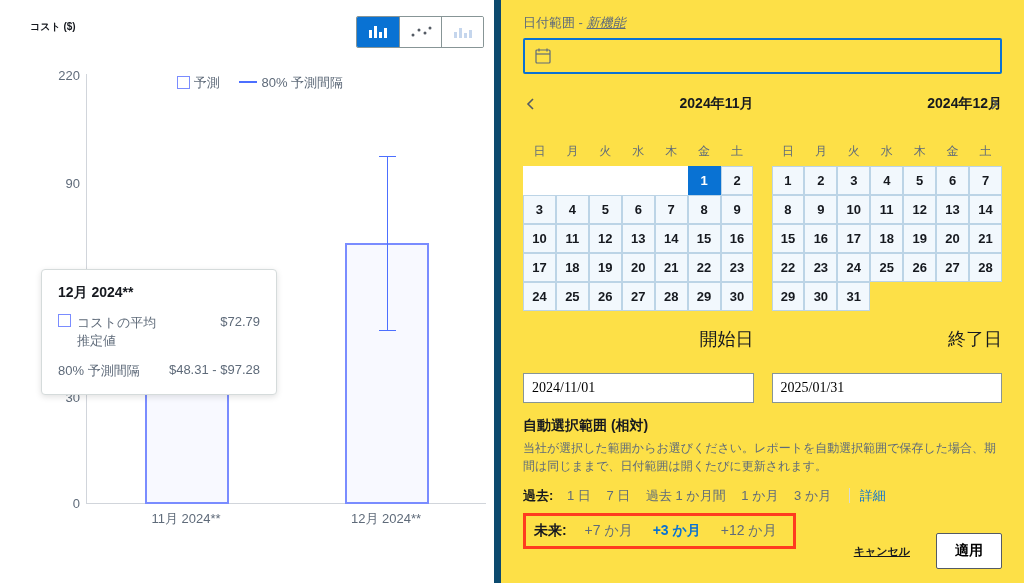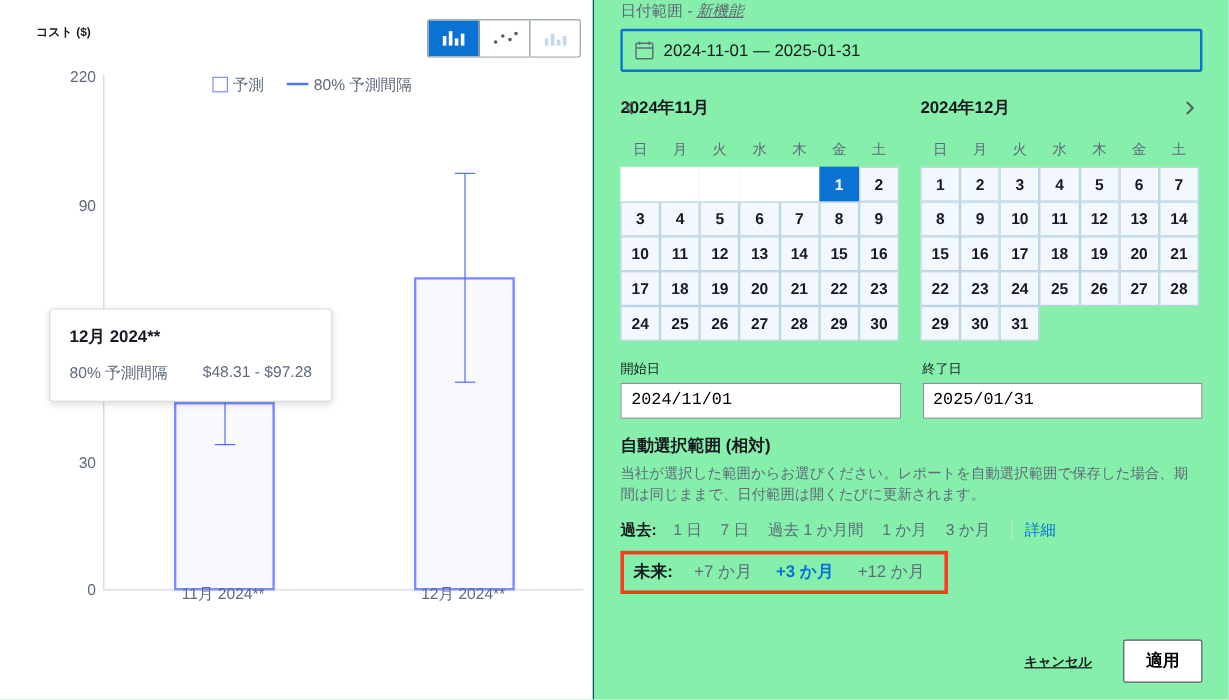--- a/index.html
+++ b/index.html
@@ -11,61 +11,61 @@
 .chart-type-toggle { position: absolute; right: 6px; top: 16px; display: flex; border: 1px solid #879596; border-radius: 2px; overflow: hidden; }
 .chart-type-toggle .seg { width: 42px; height: 30px; background: #fff; display: flex; align-items: center; justify-content: center; border-left: 1px solid #879596; }
 .chart-type-toggle .seg:first-child { border-left: none; }
 .chart-type-toggle .seg.active { background: #0972d3; color: #fff; }
 .seg svg { display: block; }
 
 .chart-box { position: relative; width: 460px; height: 470px; margin-top: 8px; }
 .y-axis { position: absolute; left: 0; top: 0; width: 56px; height: 430px; }
 .y-tick { position: absolute; right: 6px; text-align: right; font-size: 13px; color: #5f6b7a; }
 .plot { position: absolute; left: 56px; top: 0; width: 400px; height: 430px; border-left: 1px solid #d1d5db; border-bottom: 1px solid #d1d5db; }
-.x-axis { position: absolute; left: 56px; top: 418px; width: 400px; display: flex; }
+.x-axis { position: absolute; left: 56px; top: 430px; width: 400px; display: flex; }
 .x-tick { flex:1; text-align:center; font-size:13px; color:#5f6b7a; padding-top:6px; }
 
 .bar { position: absolute; border: 2px solid #7a8cff; background: rgba(122,140,255,0.05); }
 .whisker { position: absolute; width: 1px; background: #4c6fff; }
 .whisker-cap { position: absolute; left: -8px; width: 17px; height: 1px; background: #4c6fff; }
 
 .tooltip { position: absolute; left: 11px; top: 195px; width: 236px; background: #fff; border: 1px solid #d5dbdb; box-shadow: 0 2px 6px rgba(0,0,0,0.12); padding: 14px 16px; border-radius: 4px; }
 .tooltip .tt-title { font-weight: 700; font-size: 14px; margin-bottom: 12px; }
 .tooltip .tt-row { display: flex; justify-content: space-between; align-items: flex-start; font-size: 13px; margin-bottom: 12px; color: #5f6b7a; }
 .tooltip .tt-small-box { width: 13px; height: 13px; border: 1.5px solid #7a8cff; margin-right: 6px; display: inline-block; flex-shrink:0; }
 .tooltip .tt-val { text-align: right; }
 
-.legend { text-align: center; margin-top: 28px; font-size: 13px; color: #5f6b7a; }
+.legend { text-align: center; margin-top: 40px; font-size: 13px; color: #5f6b7a; }
 .legend .lbox { display: inline-block; width: 13px; height: 13px; border: 1.5px solid #7a8cff; vertical-align: -2px; margin-right: 4px; }
 .legend .lline { display: inline-block; width: 18px; height: 2px; background: #4c6fff; vertical-align: 4px; margin: 0 4px 0 16px; }
 
 
-.right-panel { position: absolute; right: 0; top: 0; width: 530px; height: 583px; border-left: 1px solid #0c4a6e; padding: 0 22px 14px 22px; background:#86efac; }
+.right-panel { position: absolute; right: 0; top: 0; width: 530px; height: 583px; border-left: 7px solid #0c4a6e; padding: 14px 22px 14px 22px; background:#fde047; }
 .dr-label { font-size: 13px; color: #5f6b7a; margin-bottom: 6px; }
 .dr-label .new { font-style: italic; text-decoration: underline; }
 .dr-field { border: 2px solid #0972d3; padding: 8px 10px; display: flex; align-items: center; gap: 8px; border-radius: 2px; margin-bottom: 16px; cursor: pointer; }
 .dr-field .cal-icon { width: 16px; height: 16px; color: #5f6b7a; }
 
 .calendars { display: flex; gap: 18px; align-items: flex-start; }
 .cal { width: 232px; }
-.cal-nav { display: flex; align-items: center; justify-content: flex-start; position: relative; height: 28px; margin-bottom: 8px; }
+.cal-nav { display: flex; align-items: center; justify-content: flex-end; position: relative; height: 28px; margin-bottom: 21px; }
 .cal-nav .arrow { position: absolute; width: 24px; height: 24px; display:flex; align-items:center; justify-content:center; cursor:pointer; color:#545b64; }
 .cal-nav .arrow.left { left: -4px; } .cal-nav .arrow.right { right: -4px; }
 .cal-nav .title { font-weight: 700; font-size: 14px; }
 
 .cal-grid { display: grid; grid-template-columns: repeat(7, 1fr); }
 .dow { text-align: center; font-size: 12px; color: #5f6b7a; padding: 4px 0 6px; }
 .day { text-align: center; font-size: 13px; padding: 6px 0; border: 1px solid transparent; background: #fff; }
 .day.in-range { background: #f2f8fd; border: 1px solid #bcd4e6; font-weight: 700; }
 .day.start { background: #0972d3; color: #fff; border: 1px solid #0972d3; font-weight: 700; }
 
 .date-inputs { display: flex; gap: 18px; margin-top: 16px; }
 .di { flex: 1; }
-.di label { display: block; font-size: 11px; color: #16191f; margin-bottom: 4px; }
-.di input { width: 100%; padding: 6px 8px; border: 1px solid #879596; font-size: 14px; font-family: Liberation Mono, monospace; }
+.di label { display: block; font-size: 18px; color: #16191f; margin-bottom: 4px; text-align: right; }
+.di input { width: 100%; padding: 6px 8px; border: 1px solid #879596; font-size: 14px; font-family: Liberation Serif, serif; margin-top: 18px; }
 
 .auto-section { margin-top: 14px; }
 .auto-title { font-weight: 700; font-size: 14px; }
 .auto-desc { font-size: 12px; color: #5f6b7a; margin-top: 4px; line-height: 1.5; }
 .preset-row { margin-top: 12px; font-size: 13px; }
 .preset-row .lab { font-weight: 700; margin-right: 4px; }
 .preset-row .opt { margin: 0 6px; color: #5f6b7a; }
 .preset-row .details { color: #0972d3; margin-left: 8px; padding-left: 10px; border-left: 1px solid #d5dbdb; }
 
 .future-box { border: 3px solid #ff3b1f; padding: 6px 8px; margin-top: 8px; display: inline-block; }
@@ -132,20 +132,27 @@
           <div class="whisker-cap" style="bottom:0"></div>
       </div>
     </div>
     <div class="x-axis">
       <div class="x-tick">11月 2024**</div>
       <div class="x-tick">12月 2024**</div>
     </div>
 
     <div class="tooltip">
       <div class="tt-title">12月 2024**</div>
+      <div class="tt-row">
+        <span style="display:flex;align-items:flex-start;">
+            <span class="tt-small-box"></span>
+            <span style="width:90px">コストの平均推定値</span>
+          </span>
+        <span class="tt-val">$72.79</span>
+      </div>
       <div class="tt-row" style="margin-bottom:0">
         <span style="width:110px">80% 予測間隔</span>
         <span class="tt-val">$48.31 - $97.28</span>
       </div>
     </div>
 
     <div class="legend">
       <span class="lbox"></span><span>予測</span>
       <span class="lline"></span><span>80% 予測間隔</span>
     </div>
@@ -156,21 +163,20 @@
   <div class="dr-label">
     <span>日付範囲</span> -  <span class="new">新機能</span>
   </div>
   <div class="dr-field">
     <svg class="cal-icon" viewBox="0 0 16 16">
         <rect x="1" y="2" width="14" height="13" rx="1" fill="none" stroke="#5f6b7a" stroke-width="1.2"></rect>
         <line x1="1" y1="6" x2="15" y2="6" stroke="#5f6b7a" stroke-width="1.2"></line>
         <line x1="4" y1="0.5" x2="4" y2="3.5" stroke="#5f6b7a" stroke-width="1.2"></line>
         <line x1="12" y1="0.5" x2="12" y2="3.5" stroke="#5f6b7a" stroke-width="1.2"></line>
       </svg>
-    <span>2024-11-01 — 2025-01-31</span>
   </div>
 
   <div class="calendars">
     <div class="cal">
       <div class="cal-nav">
         <div class="arrow left">
             <svg width="10" height="12" viewBox="0 0 10 12">
               <path d="M7 1 L2 6 L7 11" fill="none" stroke="#545b64" stroke-width="1.6"></path>
             </svg>
           </div>

